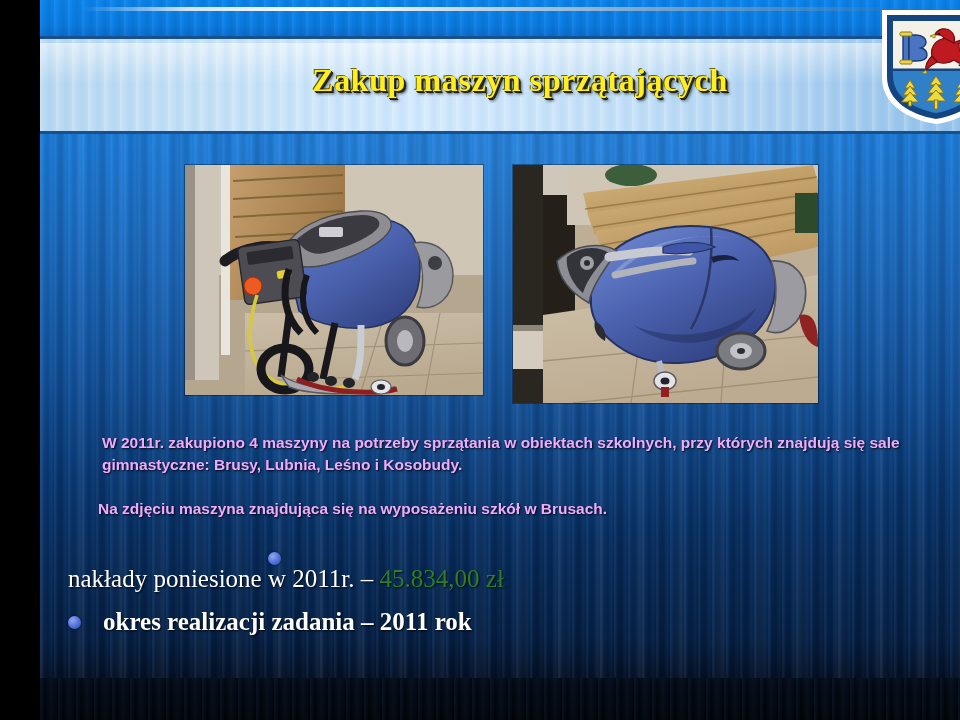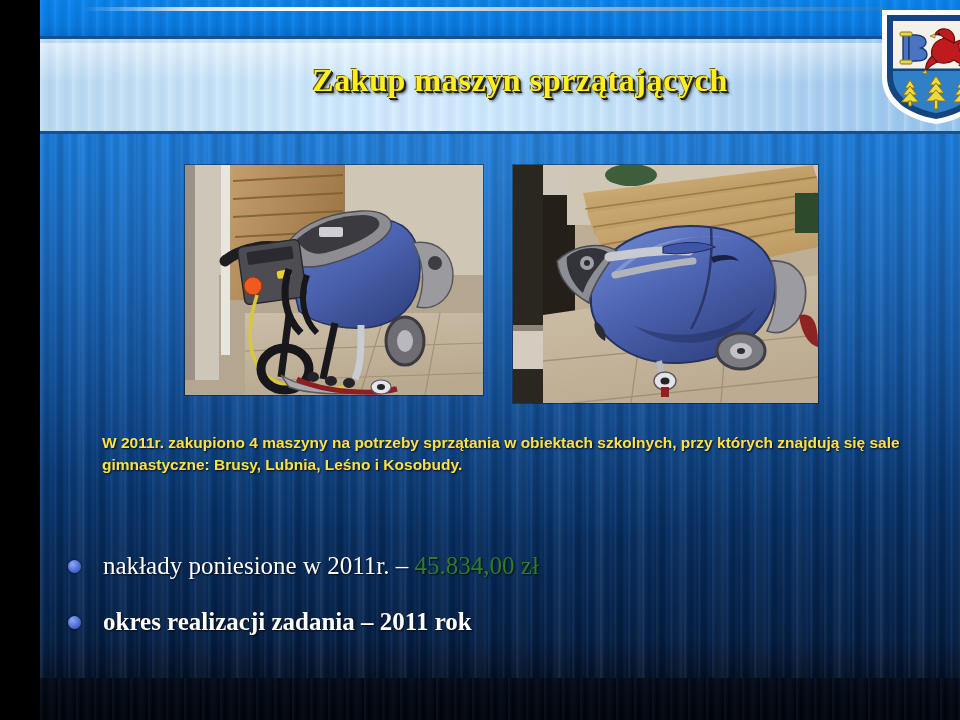--- a/index.html
+++ b/index.html
@@ -141,39 +141,39 @@
     background: #6b6256;
     box-shadow: 0 0 0 1px rgba(0,0,0,0.35);
   }
   .photo-left  { left: 145px; top: 165px; width: 298px; height: 230px; }
   .photo-right { left: 473px; top: 165px; width: 305px; height: 238px; }
   .photo svg { display:block; width:100%; height:100%; }
 
   
   .body-text {
     position: absolute;
-    color: #fde047;
+    color: #f0abfc;
     font-family: "Liberation Sans", sans-serif;
     font-size: 15.5px;
     font-weight: bold;
     line-height: 22px;
     text-shadow: 1px 1px 2px rgba(0,0,0,0.85);
     z-index: 5;
   }
   .para1 { left: 62px; top: 432px; width: 840px; }
   .para2 { left: 58px; top: 498px; width: 840px; }
 
   
   .bullet-row {
     position: absolute;
     display: flex;
     align-items: center;
     z-index: 5;
   }
-  .bullet-row.b1 { left: 28px; top: 552px; }
+  .bullet-row.b1 { left: 28px; top: 552px; flex-direction: column; }
   .bullet-row.b2 { left: 28px; top: 608px; font-weight: bold; }
   .bullet-dot {
     width: 13px; height: 13px;
     border-radius: 50%;
     background: radial-gradient(circle at 35% 32%, #8fa8f0 0%, #4f6fd8 55%, #3350bc 100%);
     margin-right: 22px;
     flex: 0 0 auto;
     box-shadow: 0 0 3px rgba(0,0,0,0.6);
   }
   .bullet-text {
@@ -481,20 +481,21 @@
       <path d="M146 196 L150 214" stroke="#b6b9bf" stroke-width="6" fill="none"></path>
       <ellipse cx="152" cy="216" rx="11" ry="9" fill="#e4e4e8" stroke="#5a5a60" stroke-width="1.4"></ellipse>
       <ellipse cx="152" cy="216" rx="4.5" ry="3.5" fill="#23232a"></ellipse>
       <rect x="148" y="222" width="8" height="10" fill="#932020"></rect>
 
       <path d="M82 156 C90 160 94 168 92 176 C84 172 80 164 82 156 Z" fill="#2b2b32"></path>
     </svg>
   </div>
 
   <div class="body-text para1">W 2011r. zakupiono 4 maszyny na potrzeby sprzątania w obiektach szkolnych, przy których znajdują się sale gimnastyczne: Brusy, Lubnia, Leśno i Kosobudy.</div>
+  <div class="body-text para2">Na zdjęciu maszyna znajdująca się na wyposażeniu szkół w Brusach.</div>
 
   <div class="bullet-row b1">
     <span class="bullet-dot"></span>
     <span class="bullet-text"><span>nakłady poniesione w 2011r. – </span><span class="amount">45.834,00 zł</span></span>
   </div>
 
   <div class="bullet-row b2">
     <span class="bullet-dot"></span>
     <span class="bullet-text">okres realizacji zadania – 2011 rok</span>
   </div>

